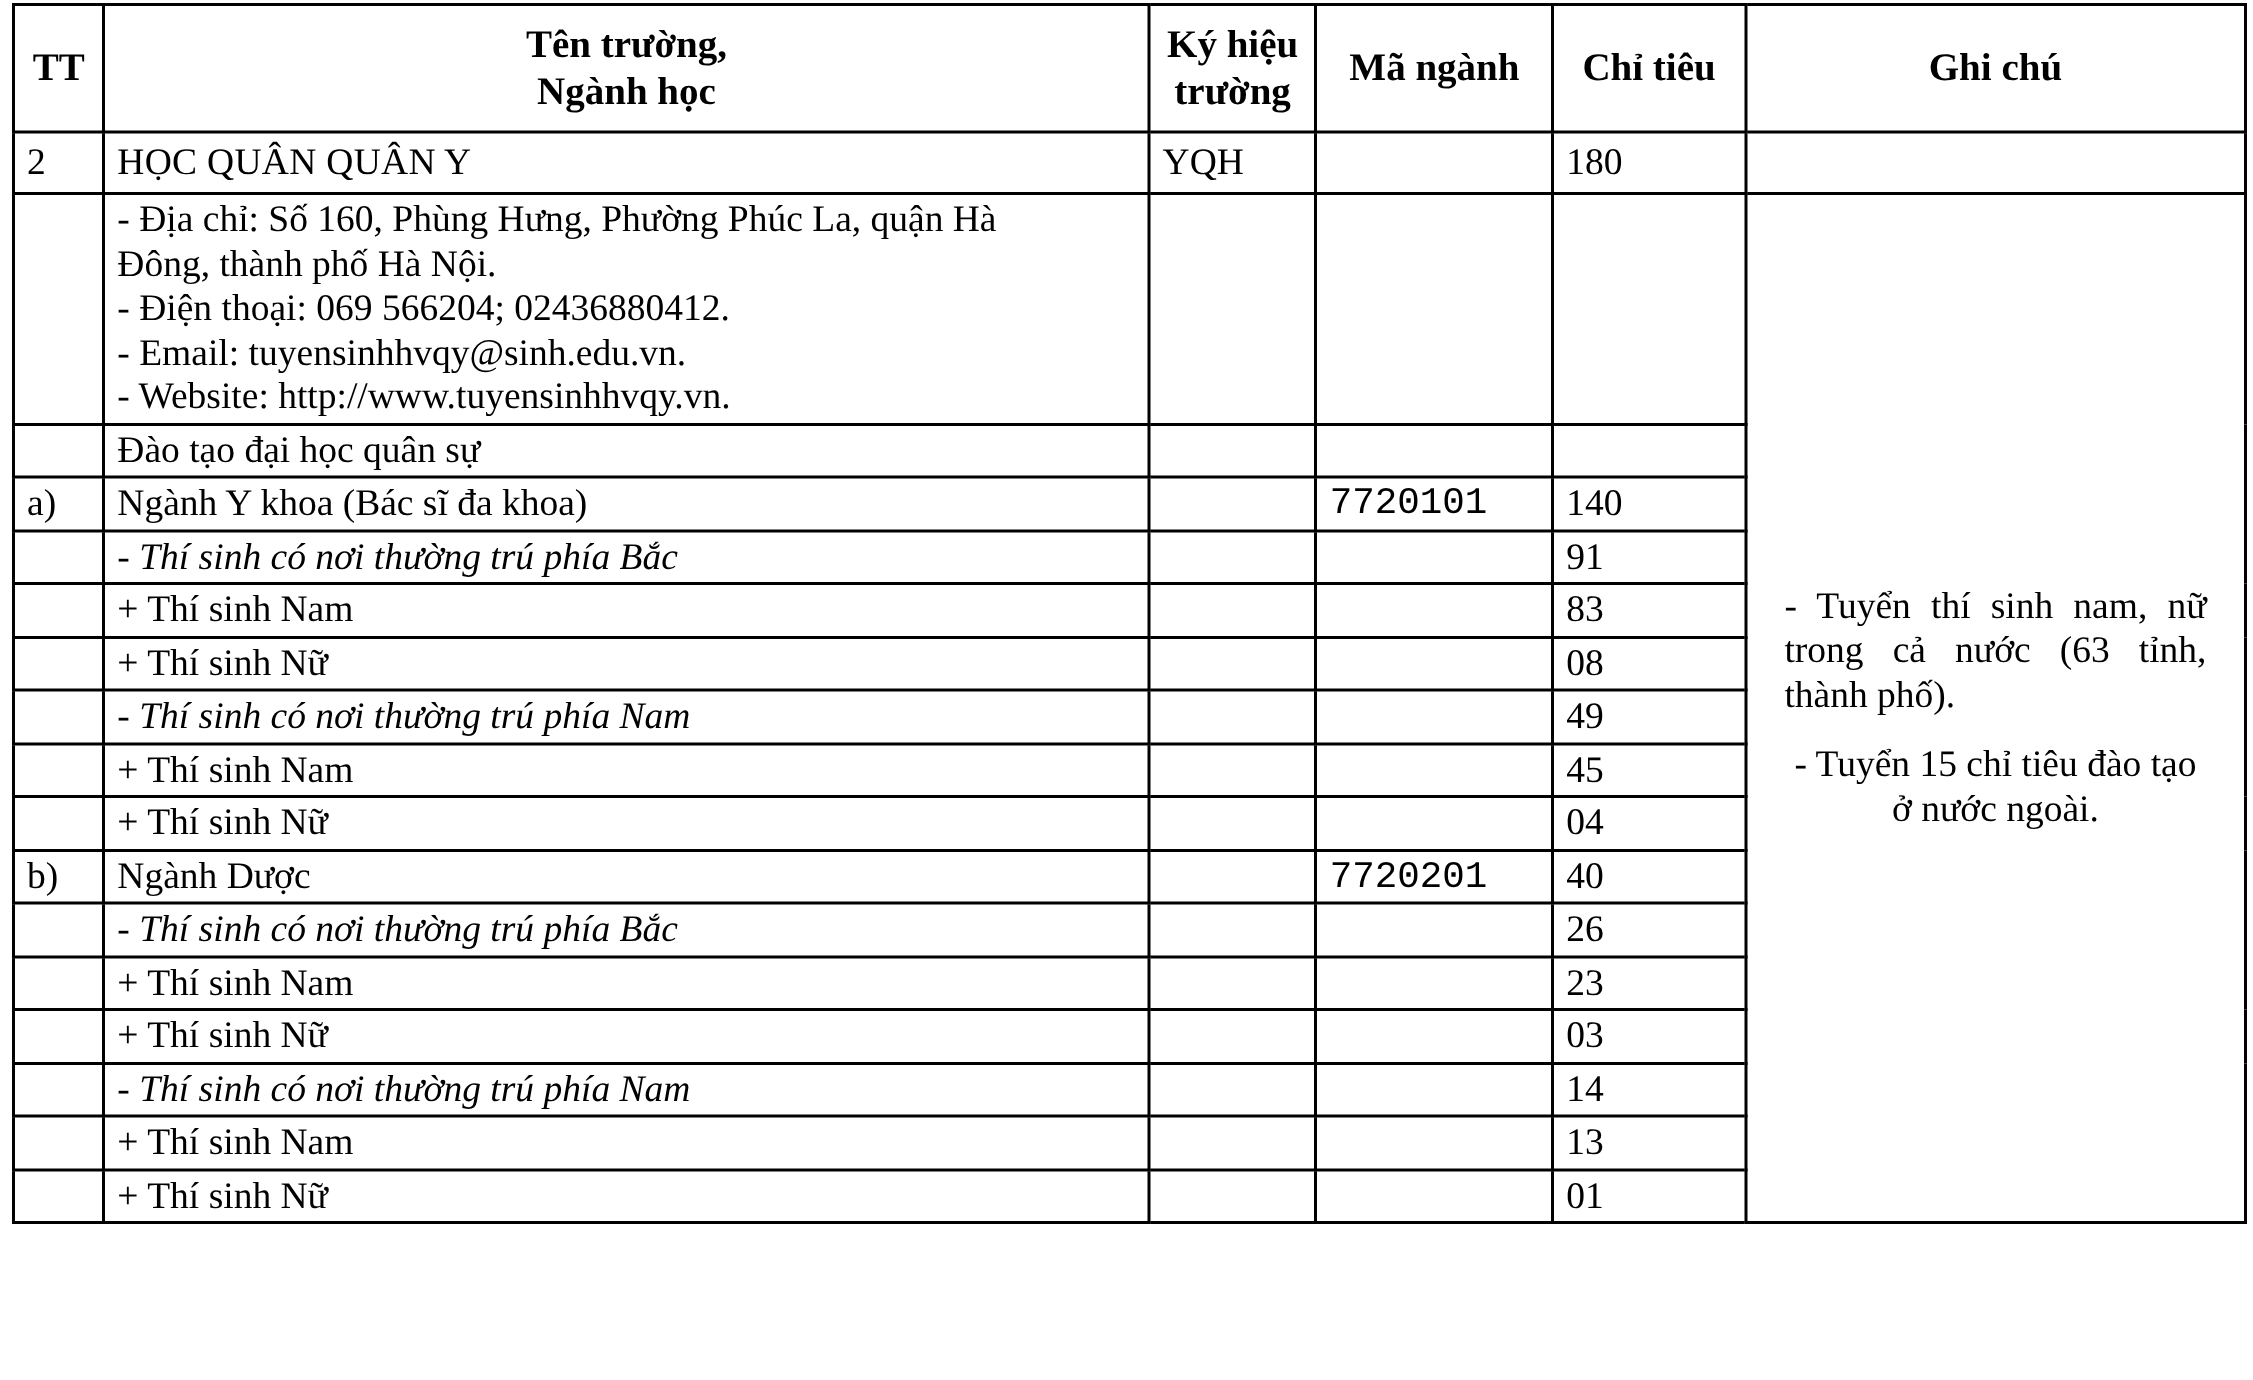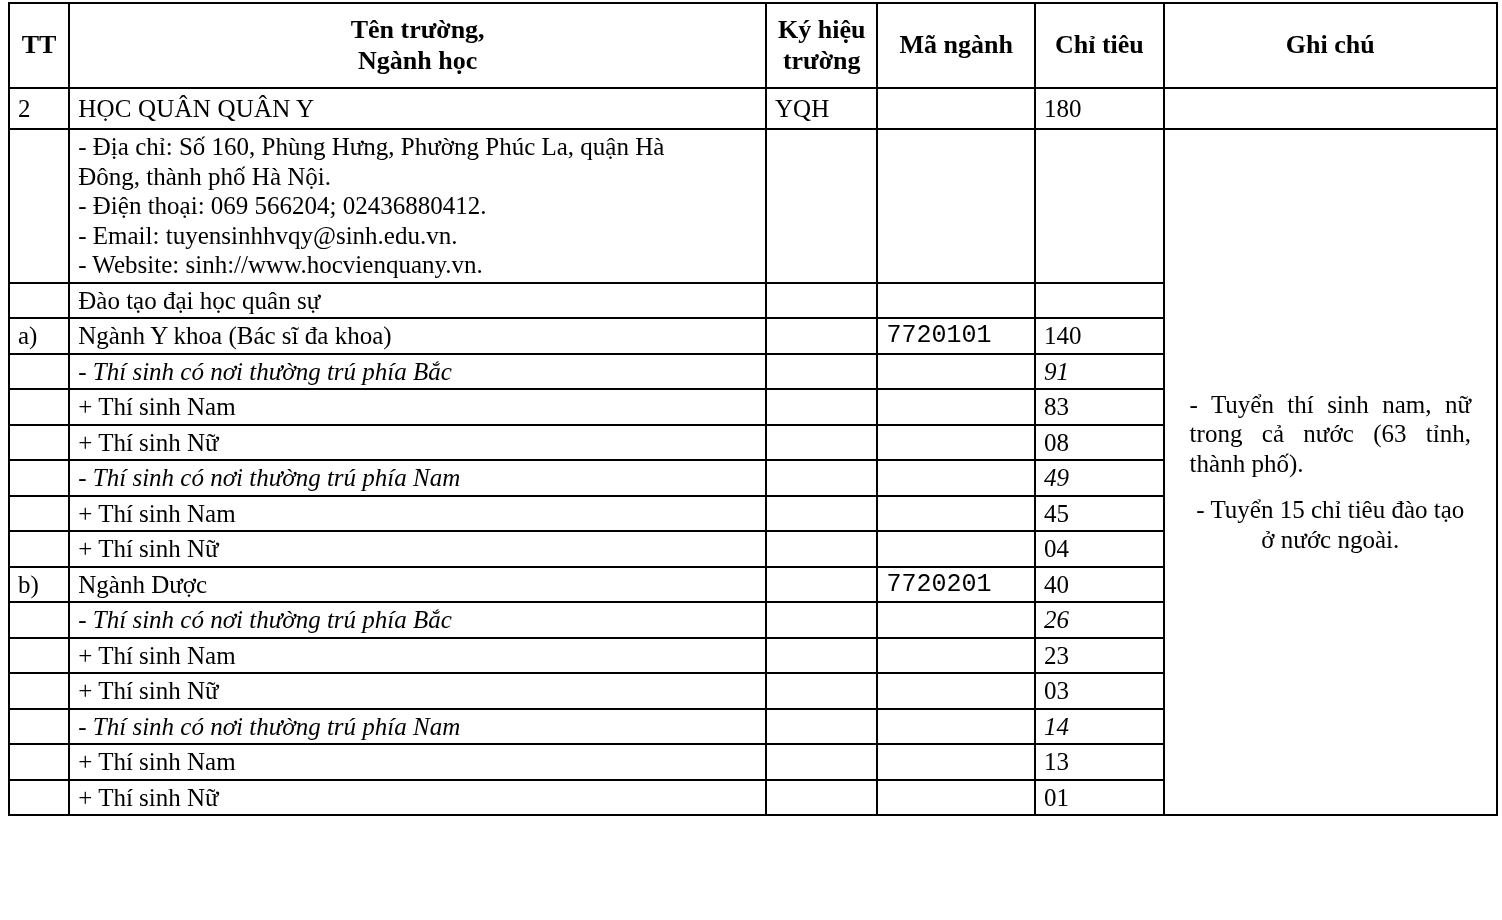--- a/index.html
+++ b/index.html
@@ -106,21 +106,21 @@
   td.section { font-weight: bold; font-size: 25px; }
 
   
   td.major { font-weight: bold; font-size: 25px; }
   td.major-tt { font-weight: bold; text-align: center; font-size: 25px; }
   td.code { text-align: center; font-size: 25px; font-family: Liberation Mono, monospace; }
   td.quota-b { text-align: center; font-weight: bold; font-size: 25px; }
 
   
   td.region { font-weight: bold; font-style: italic; font-size: 25px; }
-  td.quota-bi { text-align: center; font-weight: bold; font-style: italic; font-size: 25px; }
+  td.quota-bi { text-align: center; font-weight: bold; font-size: 25px; }
 
   
   td.detail { font-size: 25px; border-radius: 10px; }
   td.quota-n { text-align: center; font-size: 25px; }
 
   td.empty { }
 </style>
 </head>
 <body>
 
@@ -164,21 +164,21 @@
         <td class="empty"></td>
       </tr>
 
       <tr>
         <td class="empty"></td>
         <td class="addr">
           <span class="ln">- Địa chỉ: Số 160, Phùng Hưng, Phường Phúc La,  quận Hà</span>
           <span class="ln wrapline">Đông, thành phố Hà Nội.</span>
           <span class="ln">- Điện thoại: 069 566204; 02436880412.</span>
           <span class="ln">- Email: tuyensinhhvqy@sinh.edu.vn.</span>
-          <span class="ln">- Website: sinh://www.hocvienquany.vn.</span>
+          <span class="ln">- Website: http://www.tuyensinhhvqy.vn.</span>
         </td>
         <td class="empty"></td>
         <td class="empty"></td>
         <td class="empty"></td>
         <td class="notes" rowspan="16">
           <p>- Tuyển thí sinh nam, nữ trong cả nước (63 tỉnh, thành phố).</p>
           <p>- Tuyển 15 chỉ tiêu đào tạo ở nước ngoài.</p>
         </td>
       </tr>
 

